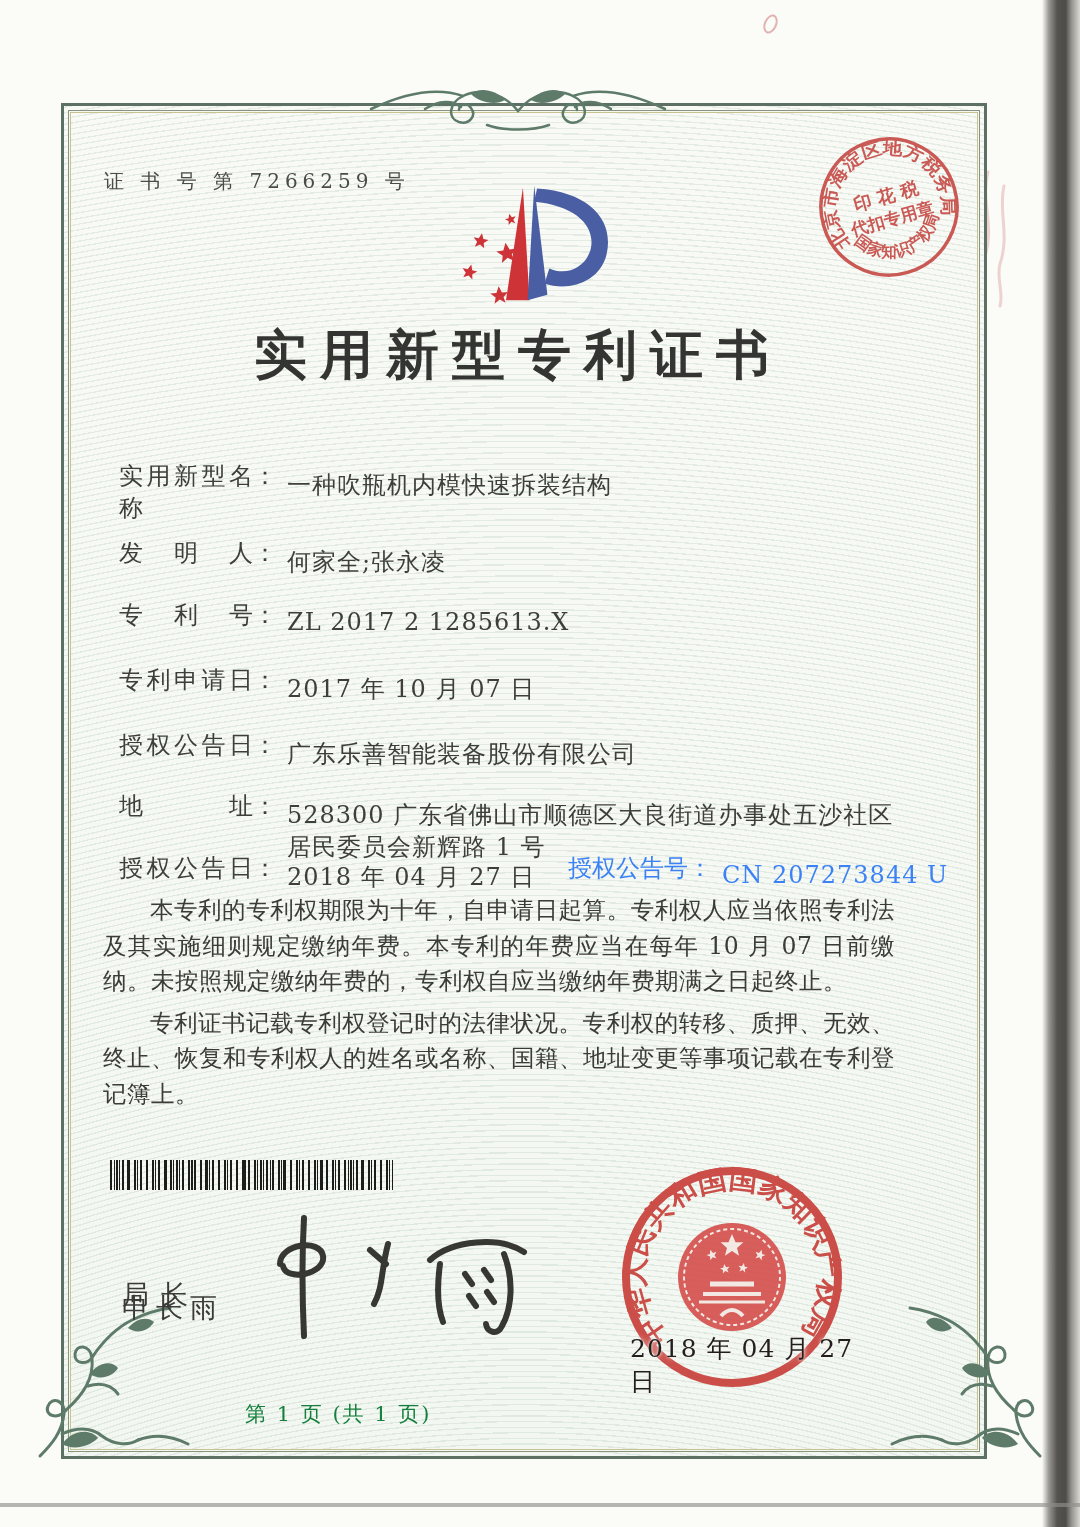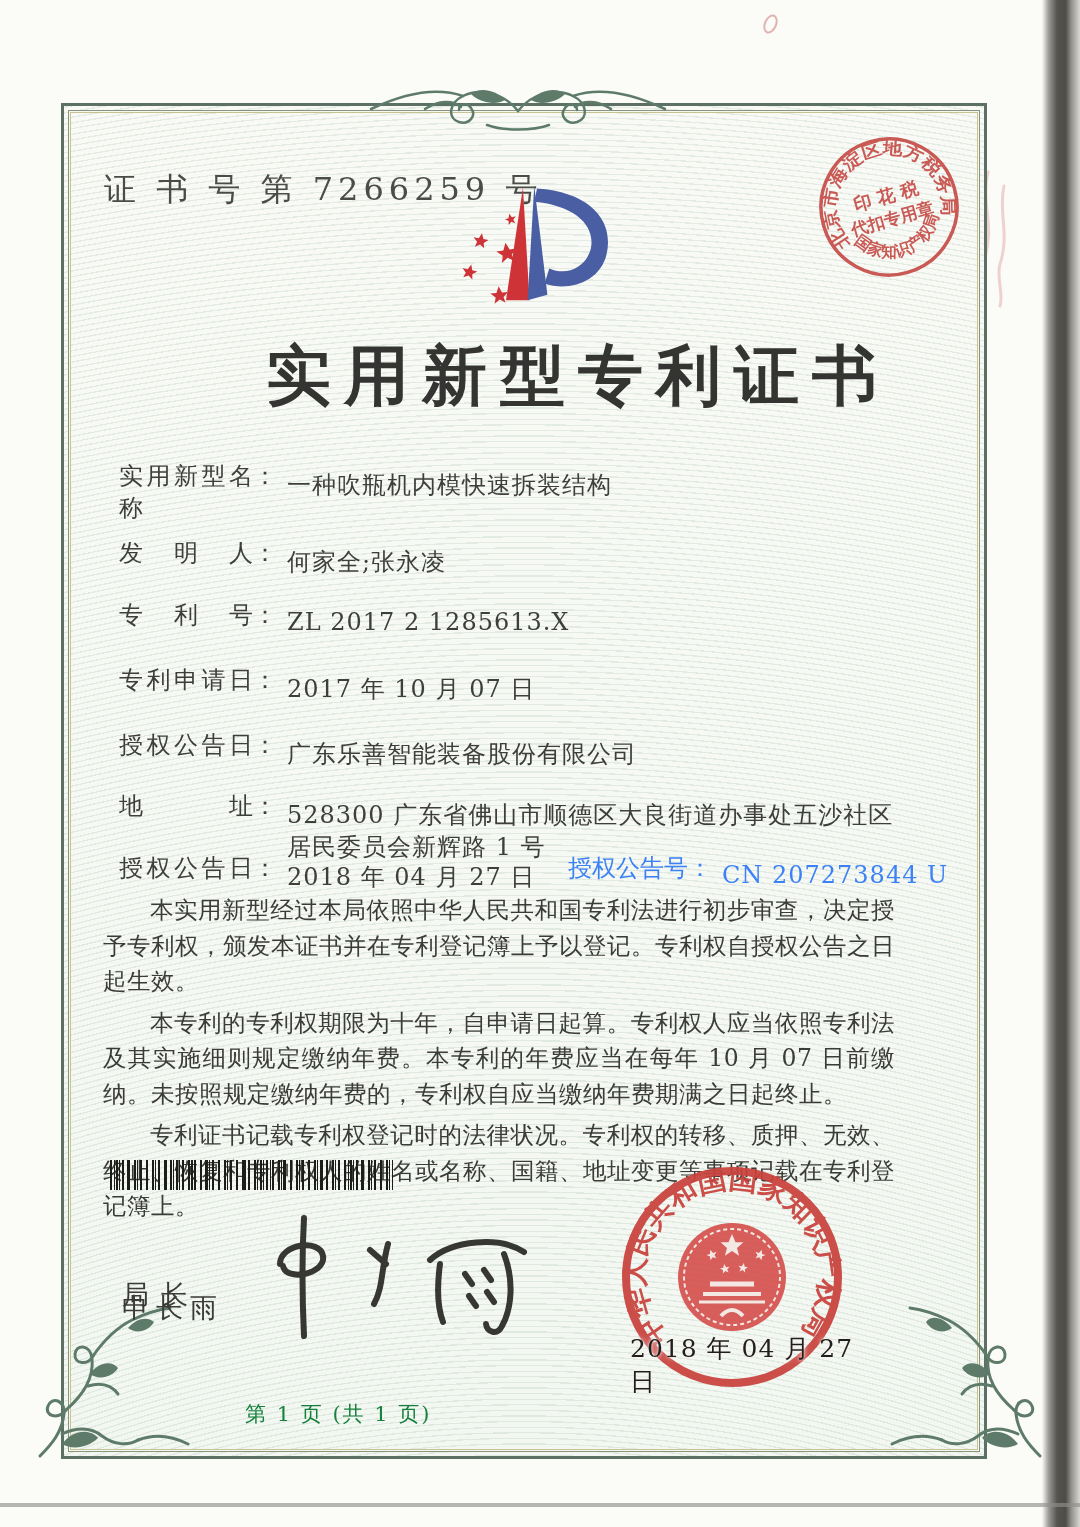--- a/index.html
+++ b/index.html
@@ -33,30 +33,30 @@
     position:absolute;inset:4px;
     border:1px solid #88957c;
     box-shadow:inset 0 0 0 1px #f6f6f2, inset 0 0 0 2px #c6c294;
   }
   .ornament{position:absolute;pointer-events:none;}
   .orn-bl{left:32px;top:1292px;width:172px;height:172px;}
   .orn-br{left:876px;top:1292px;width:172px;height:172px;transform:scaleX(-1);}
   .orn-top{left:367px;top:79px;width:302px;height:58px;}
   
   .cert-no{
-    position:absolute;left:104px;top:168px;font-size:32px;letter-spacing:5px;color:#4b4b48;
+    position:absolute;left:104px;top:168px;font-size:20px;letter-spacing:5px;color:#4b4b48;
   }
   .logo{position:absolute;left:428px;top:172px;width:235px;height:142px;}
   .tax-stamp{
     position:absolute;left:798px;top:116px;width:182px;height:182px;
     transform:rotate(-16deg);opacity:.88;
   }
   .doc-title{
-    position:absolute;left:158px;top:320px;width:720px;margin:12px;
-    text-align:right;font-size:65px;font-weight:bold;letter-spacing:13px;
+    position:absolute;left:158px;top:320px;width:720px;margin:0;
+    text-align:center;font-size:53px;font-weight:bold;letter-spacing:13px;
     color:#343432;font-family:"DejaVu Serif","Liberation Serif",serif;
   }
   
   .field{position:absolute;left:119px;font-size:24px;color:#3e3e3b;}
   .flabel{
     display:inline-block;width:134px;text-align:justify;text-align-last:justify;
     vertical-align:top;
     font-family:Liberation Serif, serif;
   }
   .fcolon{vertical-align:top;}
@@ -210,21 +210,20 @@
   <span class="flabel">地址</span><span class="fcolon">：</span><span class="fvalue wrap">528300 广东省佛山市顺德区大良街道办事处五沙社区居民委员会新辉路 1 号</span>
 </div>
 <div class="field" style="top:852px">
   <span class="flabel">授权公告日</span><span class="fcolon">：</span><span class="fvalue">2018 年 04 月 27 日</span>
 </div>
 <div class="field-right" style="top:852px">
   <span>授权公告号</span><span>：</span><span class="fvalue">CN 207273844 U</span>
 </div>
 
 <div class="body-text">
-  <p>本实用新型经过本局依照中华人民共和国专利法进行初步审查，决定授予专利权，颁发本证书并在专利登记簿上予以登记。专利权自授权公告之日起生效。</p>
   <p>本专利的专利权期限为十年，自申请日起算。专利权人应当依照专利法及其实施细则规定缴纳年费。本专利的年费应当在每年 10 月 07 日前缴纳。未按照规定缴纳年费的，专利权自应当缴纳年费期满之日起终止。</p>
   <p>专利证书记载专利权登记时的法律状况。专利权的转移、质押、无效、终止、恢复和专利权人的姓名或名称、国籍、地址变更等事项记载在专利登记簿上。</p>
 </div>
 
 <div class="barcode"></div>
 
 <div class="director-title">局长</div>
 <div class="director-name">申长雨</div>
 <svg class="signature" viewBox="0 0 300 135">
   <g fill="none" stroke="#23231f" stroke-width="6" stroke-linecap="round" opacity="0.9">

